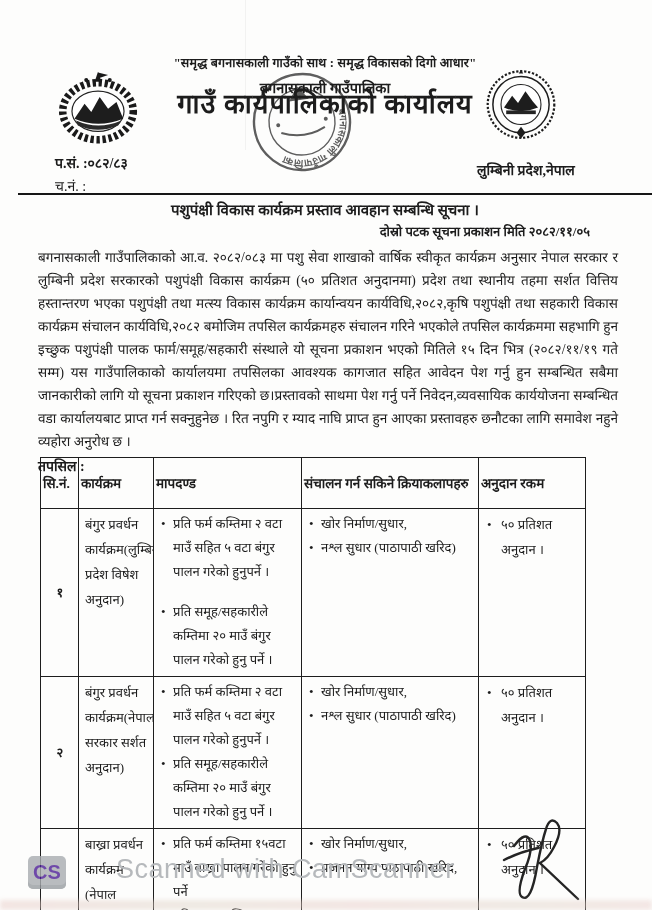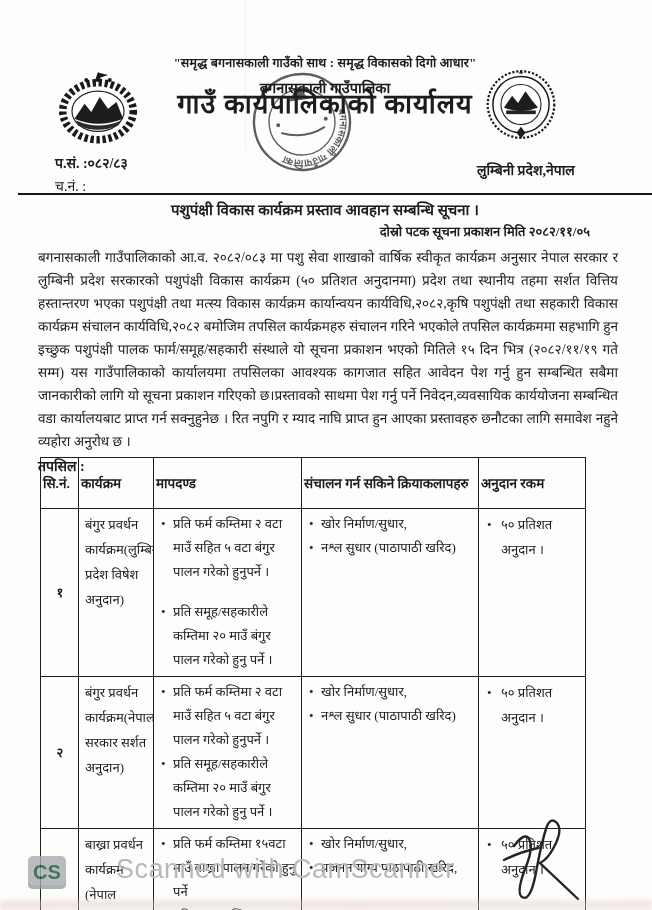--- a/index.html
+++ b/index.html
@@ -58,21 +58,21 @@
 
   
   .emblem-left{top:64px;left:56px;width:84px;height:86px;}
   .seal-right{top:68px;left:484px;width:74px;height:76px;}
   .stamp{top:70px;left:250px;width:104px;height:104px;opacity:.82;transform:rotate(-8deg);}
   .signature{top:808px;left:500px;width:104px;height:96px;}
 
   
   .cs-badge{
     top:856px;left:28px;width:38px;height:33px;background:#a9adb1;border-radius:5px;
-    color:#14532d;font-family:"Liberation Sans",sans-serif;font-weight:bold;font-size:20px;
+    color:#4c1d95;font-family:"Liberation Sans",sans-serif;font-weight:bold;font-size:20px;
     display:flex;align-items:center;justify-content:center;opacity:.8;
     box-shadow:inset 0 -4px 0 #999da1;
   }
   .cs-text{
     top:854px;left:76px;font-family:"Liberation Sans",sans-serif;
     font-size:27px;color:#b6b9bc;letter-spacing:.5px;margin-left:40px;
   }
   .bottom-strip{
     bottom:0;left:0;width:652px;height:10px;opacity:.45;filter:blur(2px);
     background:linear-gradient(90deg,#e6c9c3,#ded2c6 30%,#e6cbc6 55%,#e0d3c8 80%,#e8cdc9);

